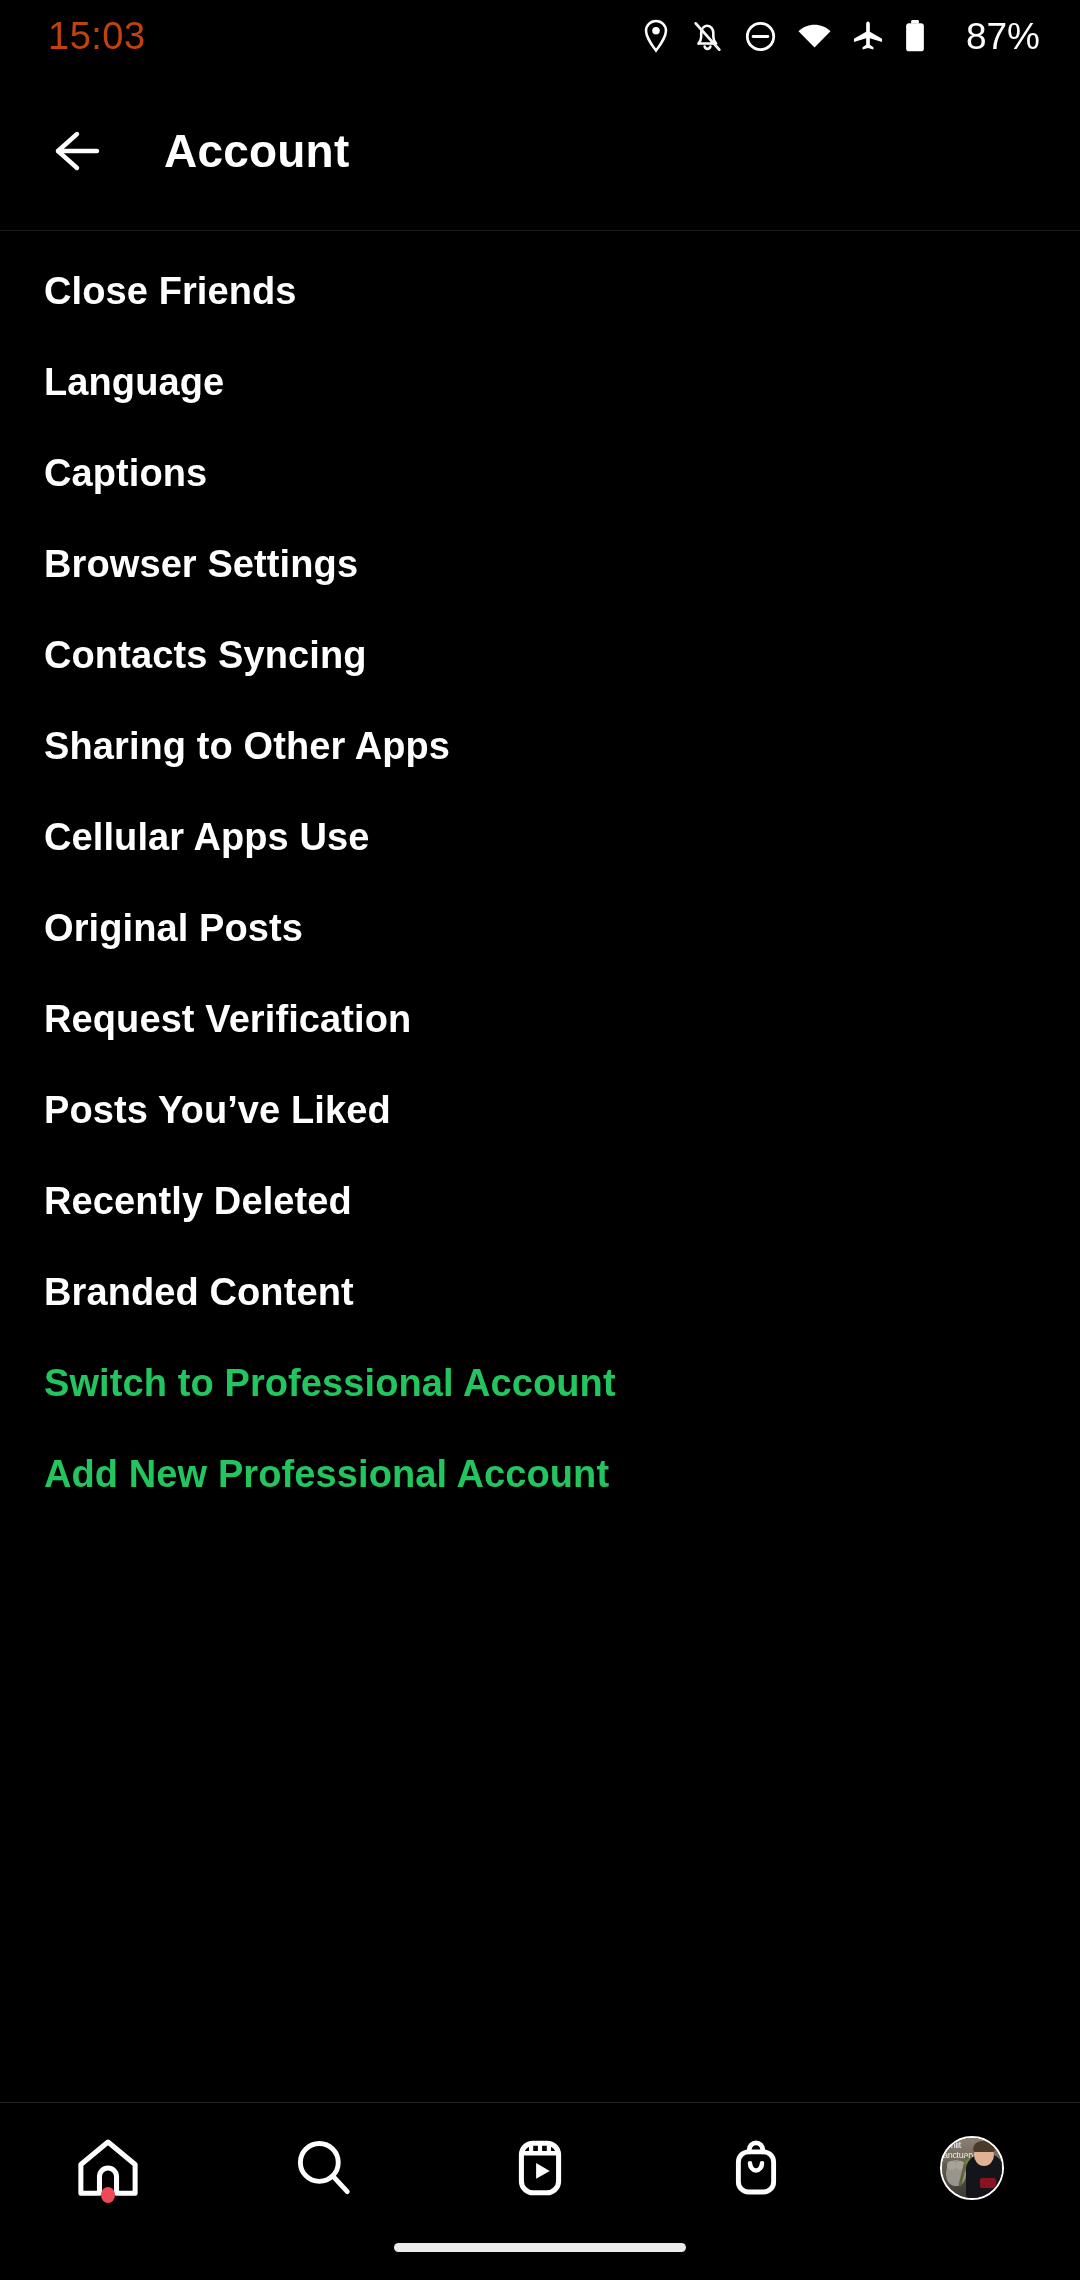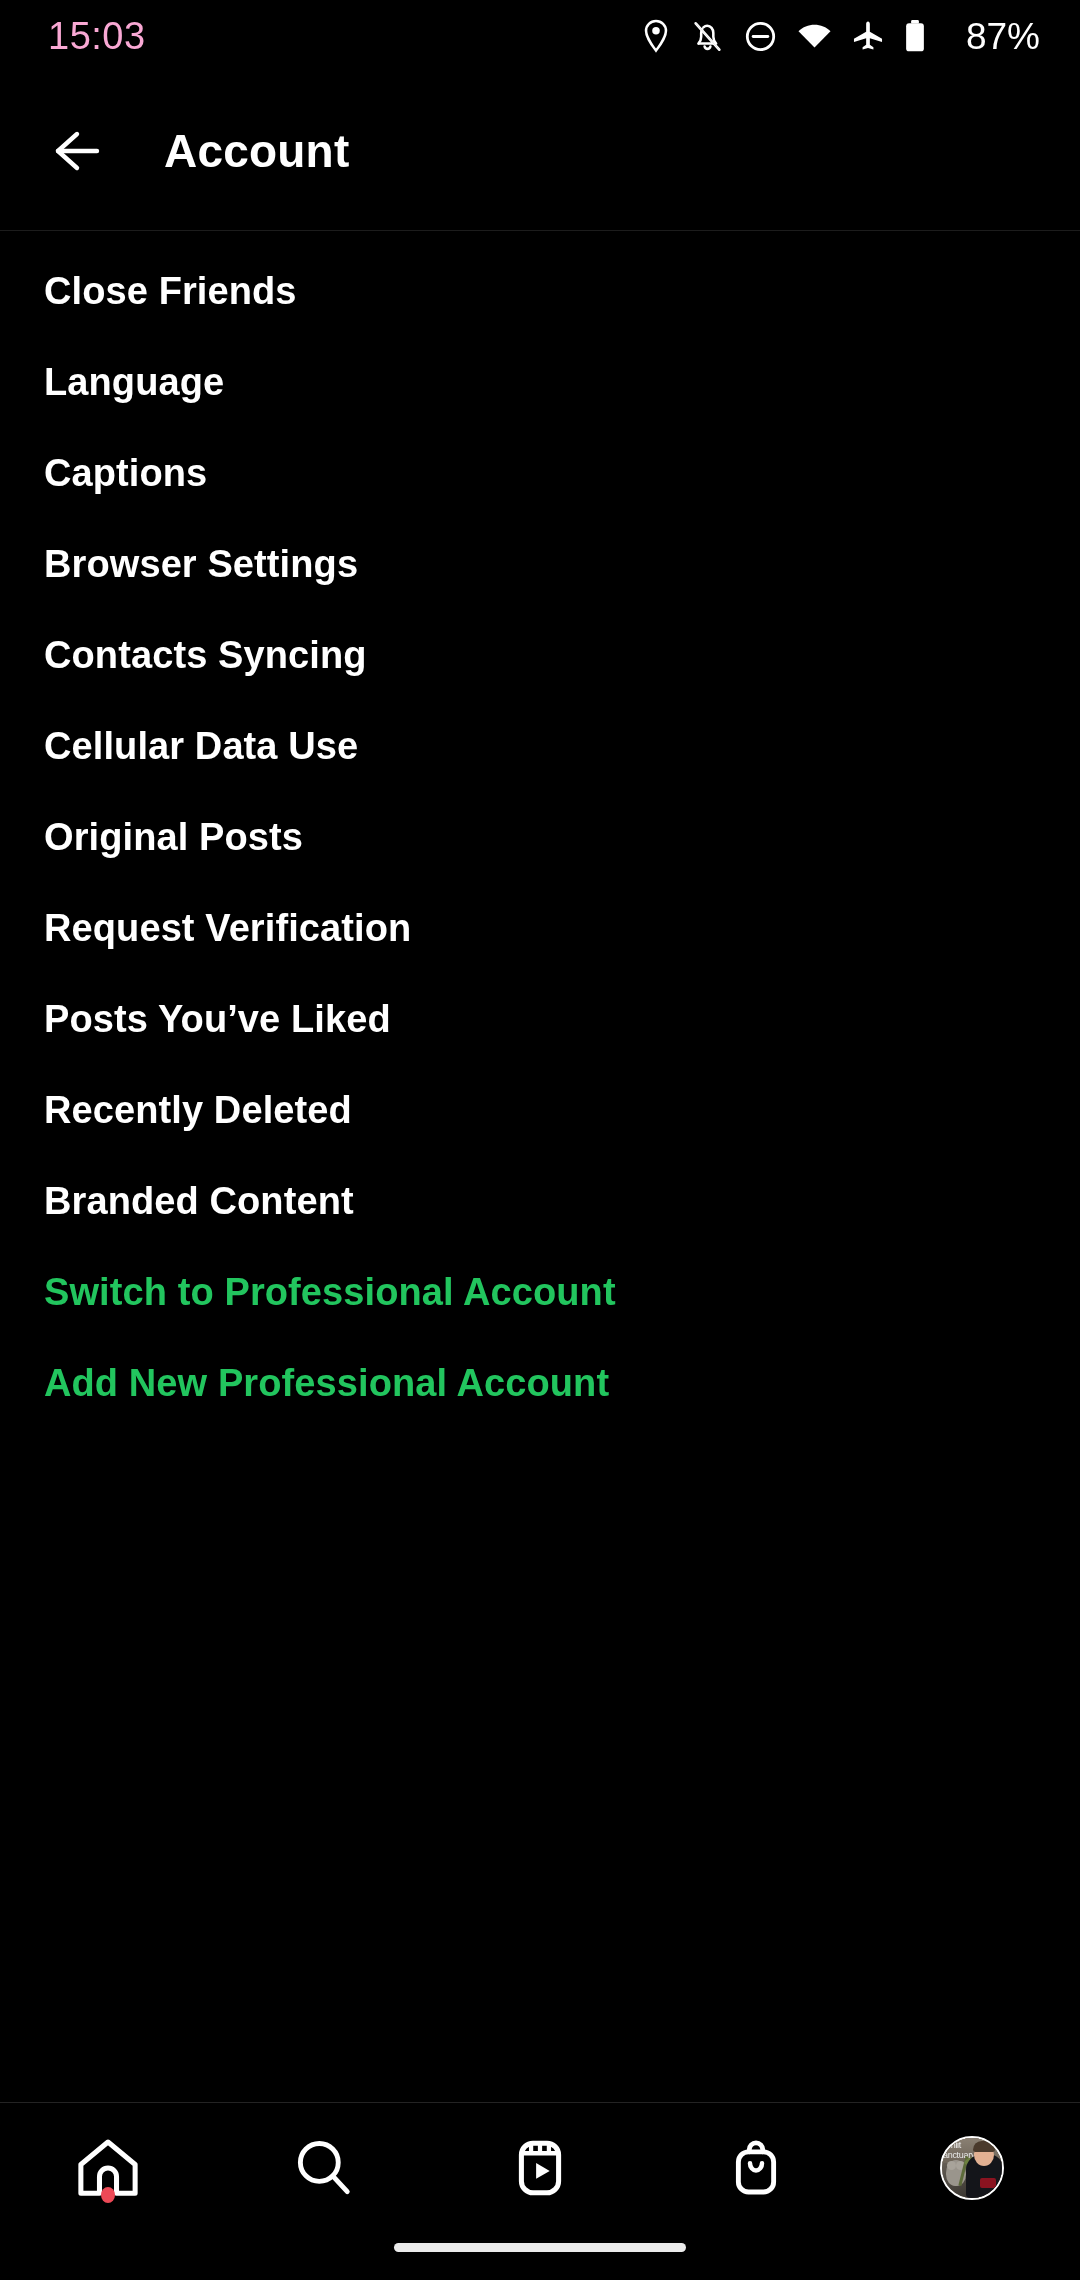--- a/index.html
+++ b/index.html
@@ -12,21 +12,21 @@
   }
   .phone { position:relative; width:1080px; height:2280px; background:#000; }
 
   
   .statusbar {
     position:absolute; top:0; left:0; width:1080px; height:72px;
     display:flex; align-items:center; justify-content:space-between;
     padding:0 40px 0 48px;
   }
   .status-time {
-    color:#f9a8d4; font-size:38px; font-weight:400; letter-spacing:.5px;
+    color:#c2410c; font-size:38px; font-weight:400; letter-spacing:.5px;
     line-height:1;
   }
   .status-icons { display:flex; align-items:center; gap:20px; }
   .status-icons svg { display:block; }
   .battery-pct {
     color:#fff; font-size:37px; font-weight:500; margin-left:20px; line-height:1;
   }
 
   
   .header {
@@ -181,21 +181,24 @@
     <div class="list-item">
       <span class="list-item-label">Captions</span>
     </div>
     <div class="list-item">
       <span class="list-item-label">Browser Settings</span>
     </div>
     <div class="list-item">
       <span class="list-item-label">Contacts Syncing</span>
     </div>
     <div class="list-item">
-      <span class="list-item-label">Cellular Data Use</span>
+      <span class="list-item-label">Sharing to Other Apps</span>
+    </div>
+    <div class="list-item">
+      <span class="list-item-label">Cellular Apps Use</span>
     </div>
     <div class="list-item">
       <span class="list-item-label">Original Posts</span>
     </div>
     <div class="list-item">
       <span class="list-item-label">Request Verification</span>
     </div>
     <div class="list-item">
       <span class="list-item-label">Posts You’ve Liked</span>
     </div>

